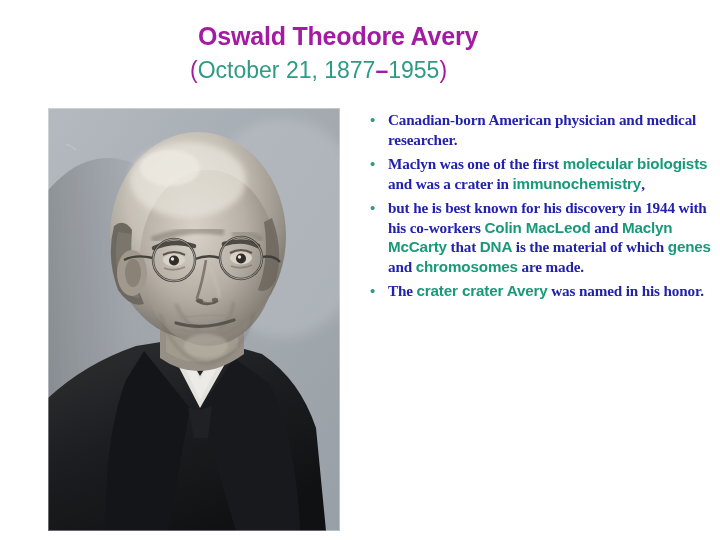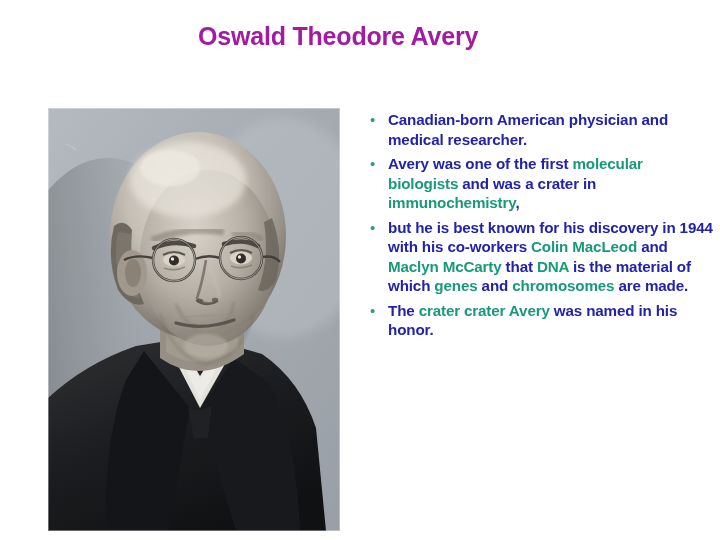--- a/index.html
+++ b/index.html
@@ -86,29 +86,32 @@
   }
   .bullet-text {
     flex: 1 1 auto;
     font-size: 15.2px;
     font-weight: bold;
     line-height: 19.5px;
     color: #2222AA;
     letter-spacing: -0.15px;
   }
   .g { color: #18997A; }
-  .b { color: #2222AA; }
+  .b { color: #2222AA; font-family: Liberation Serif, serif; }
 </style>
 </head>
 <body>
 
 <div id="slide">
 
   <div id="title-block">
     <div id="slide-title">Oswald Theodore Avery</div>
+    <div id="slide-subtitle">
+      <span class="paren">(</span><span>October 21, 1877</span><span class="dash">–</span><span>1955</span><span class="paren">)</span>
+    </div>
   </div>
 
   <div id="portrait-frame">
     <svg id="portrait-svg" viewBox="0 0 292 423" preserveAspectRatio="none">
       <defs>
         <linearGradient id="bgGrad" x1="0" y1="0" x2="1" y2="1">
           <stop offset="0%" stop-color="#b7bcc2"></stop>
           <stop offset="45%" stop-color="#a8adb4"></stop>
           <stop offset="100%" stop-color="#9aa0a7"></stop>
         </linearGradient>
@@ -232,21 +235,21 @@
     </svg>
   </div>
 
   <div id="bullet-list">
       <div class="bullet-item">
         <span class="bullet-marker">•</span>
         <span class="bullet-text"><span class="b">Canadian-born American physician and medical researcher.</span></span>
       </div>
       <div class="bullet-item">
         <span class="bullet-marker">•</span>
-        <span class="bullet-text"><span class="b">Avery was one of the first </span><span class="g">molecular biologists</span><span class="b"> and was a crater in </span><span class="g">immunochemistry</span><span class="b">,</span></span>
+        <span class="bullet-text"><span class="b">Maclyn was one of the first </span><span class="g">molecular biologists</span><span class="b"> and was a crater in </span><span class="g">immunochemistry</span><span class="b">,</span></span>
       </div>
       <div class="bullet-item">
         <span class="bullet-marker">•</span>
         <span class="bullet-text"><span class="b">but he is best known for his discovery in 1944 with his co-workers </span><span class="g">Colin MacLeod</span><span class="b"> and </span><span class="g">Maclyn McCarty</span><span class="b"> that </span><span class="g">DNA</span><span class="b"> is the material of which </span><span class="g">genes</span><span class="b"> and </span><span class="g">chromosomes</span><span class="b"> are made.</span></span>
       </div>
       <div class="bullet-item">
         <span class="bullet-marker">•</span>
         <span class="bullet-text"><span class="b">The </span><span class="g">crater crater Avery</span><span class="b"> was named in his honor.</span></span>
       </div>
     </div>

